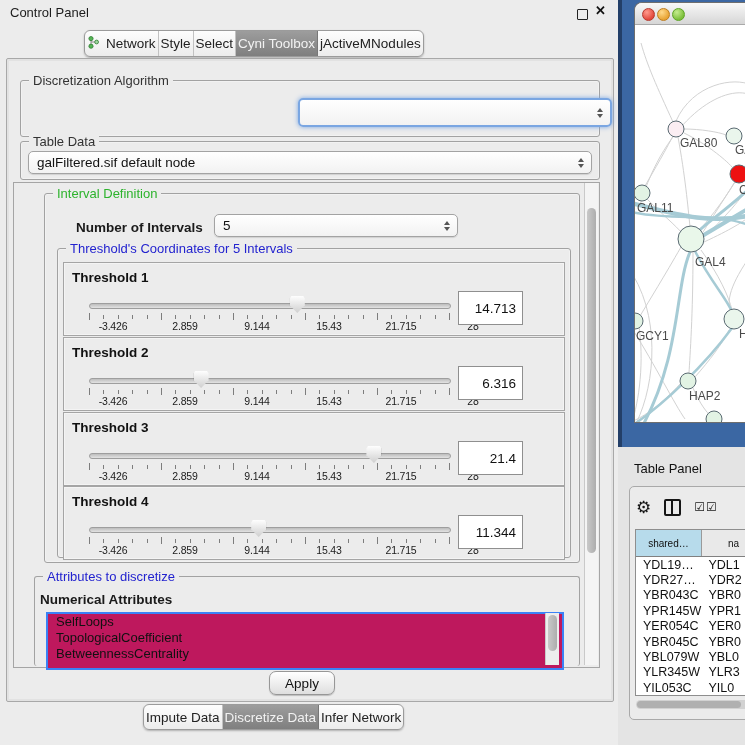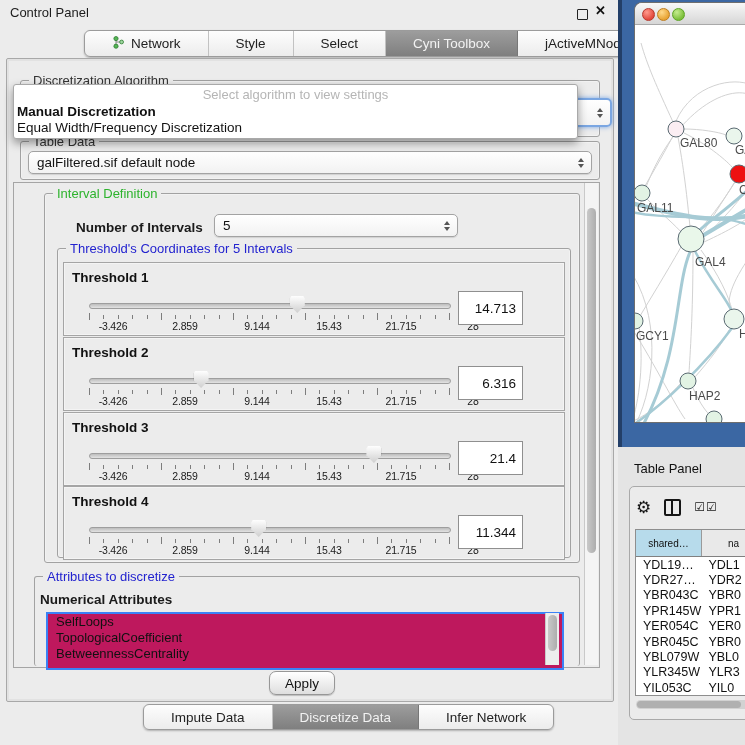--- a/index.html
+++ b/index.html
@@ -7,21 +7,21 @@
   #root{position:relative;width:745px;height:745px;background:#ececec;overflow:hidden;}
   .abs{position:absolute;}
 
   
   .cp-title{left:10px;top:5px;font-size:13px;color:#1c1c1c;}
   .float-icon{left:577px;top:9px;width:9px;height:9px;border:1.5px solid #222;border-radius:1px;}
   .close-icon{left:595px;top:3px;font-size:13px;font-weight:bold;color:#111;}
 
   .segbar{display:flex;align-items:stretch;height:25px;border:1px solid #9b9b9b;border-radius:6px;
     background:linear-gradient(#fdfdfd,#ececec);box-shadow:0 1px 2px rgba(0,0,0,.25);overflow:hidden;}
-  .seg{display:flex;align-items:center;justify-content:center;padding:0 27px;font-size:13.5px;color:#222;
+  .seg{display:flex;align-items:center;justify-content:center;padding:0 2px;font-size:13.5px;color:#222;
     border-right:1px solid #c2c2c2;cursor:default;white-space:nowrap;}
   .seg:last-child{border-right:none;}
   .seg.selected{background:linear-gradient(#9d9d9d,#7f7f7f);color:#f2f2f2;border-right-color:#777;}
   .seg .net-ic{margin-right:6px;}
 
   .content-panel{left:6px;top:58px;width:606px;height:642px;border:1px solid #a8a8a8;border-radius:2px;
     background:#ececec;box-shadow:inset 0 0 0 2px #e2e2e2;}
 
   .groupbox{position:absolute;border:1px solid #a2a2a2;border-radius:3px;box-shadow:inset 0 0 0 1px #f2f2f2;}
   .group-title{position:absolute;top:-8px;left:8px;background:#ececec;padding:0 4px;font-size:13px;}
@@ -147,25 +147,20 @@
   <div class="groupbox" style="left:20px;top:80px;width:578px;height:55px;">
     <span class="group-title" style="color:#333;">Discretization Algorithm</span>
   </div>
   <div class="combo focused" style="left:298px;top:98px;width:280px;height:25px;z-index:5;">
     <span class="arrows">
         <i class="up"></i>
         <i class="dn"></i>
       </span>
   </div>
 
-  <div class="abs popup">
-    <div class="prompt">Select algorithm to view settings</div>
-    <div class="opt b">Manual Discretization</div>
-    <div class="opt n">Equal Width/Frequency Discretization</div>
-  </div>
 
   <div class="groupbox" style="left:20px;top:141px;width:578px;height:37px;">
     <span class="group-title" style="color:#333;">Table Data</span>
   </div>
   <div class="combo" style="left:28px;top:151px;width:532px;height:21px;">
     <span>galFiltered.sif default node</span>
     <span class="arrows">
         <i class="up"></i>
         <i class="dn"></i>
       </span>

